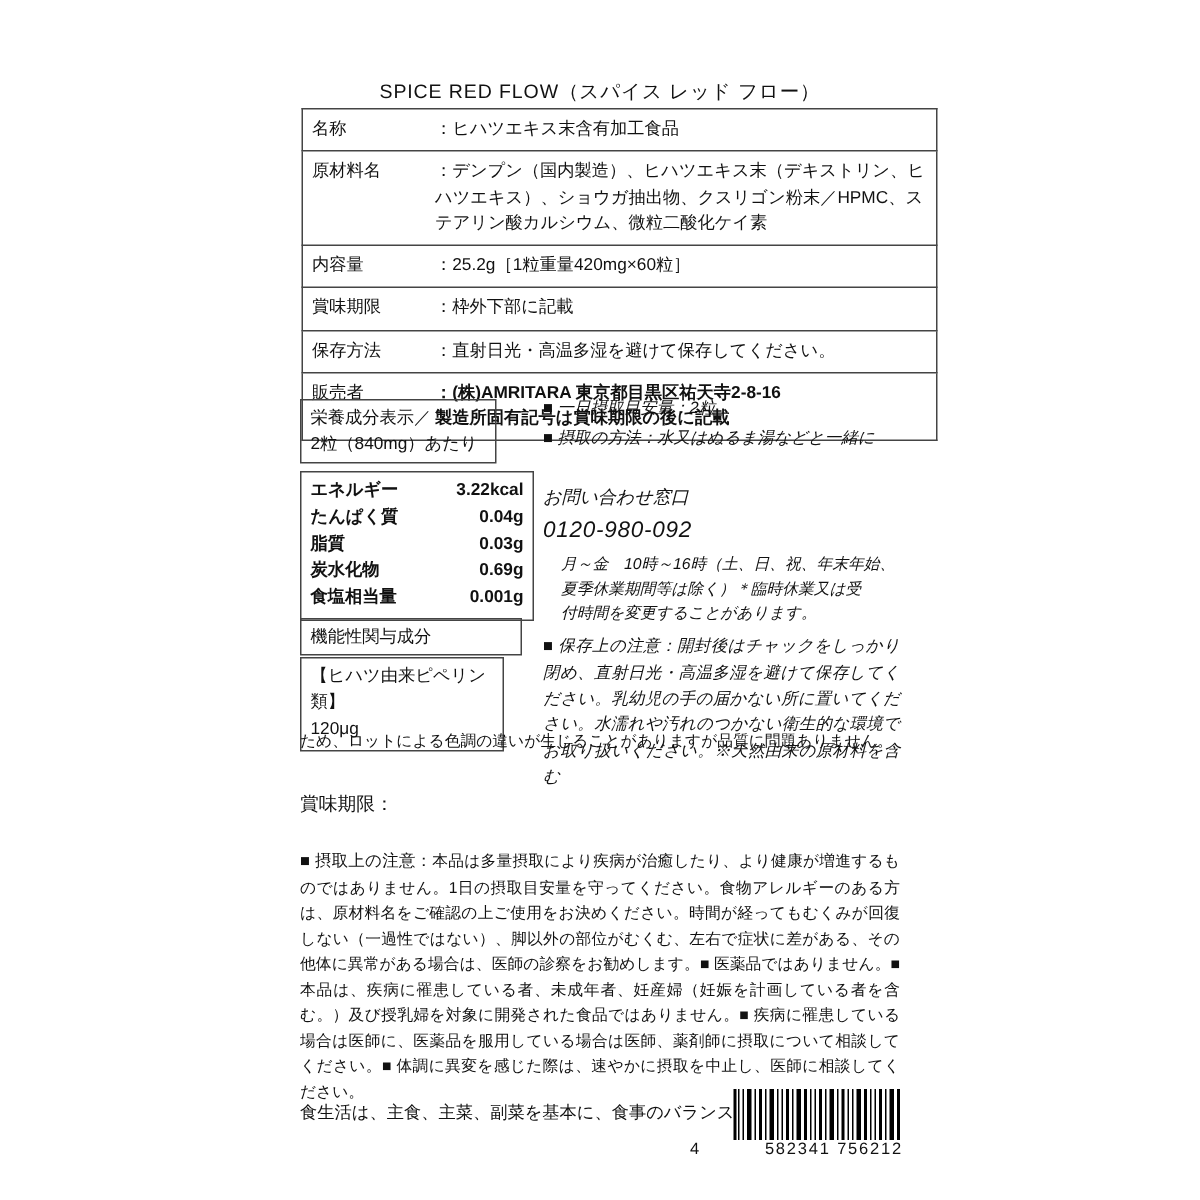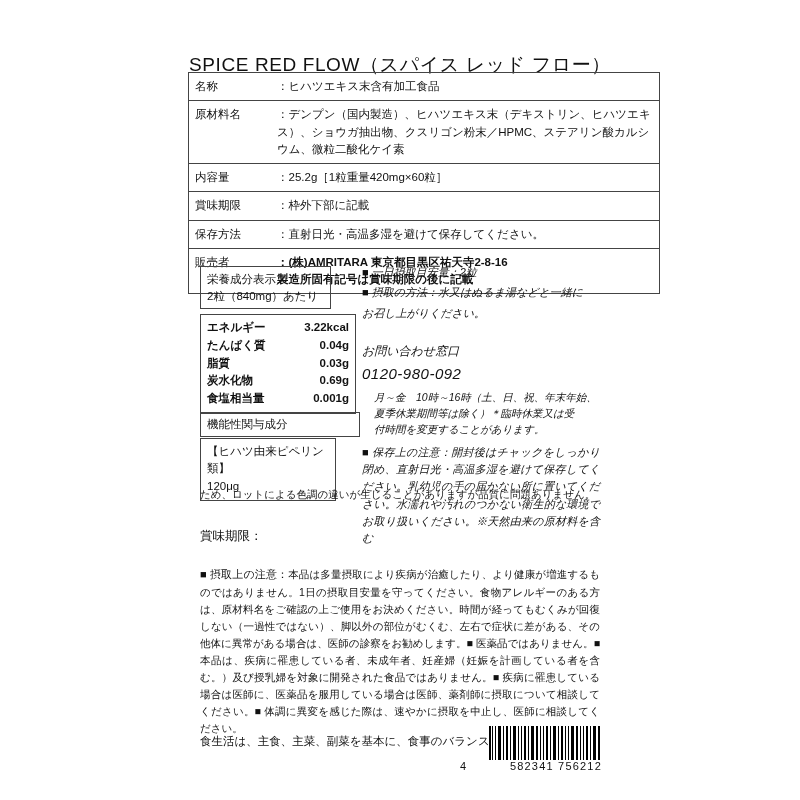--- a/index.html
+++ b/index.html
@@ -21,31 +21,31 @@
     box-sizing: border-box;
   }
 
   
   .title {
     position: absolute;
     left: 0;
     top: 52px;
     width: 800px;
     text-align: center;
-    font-size: 19px;
+    font-size: 13px;
     letter-spacing: 0.6px;
     color: #111;
   }
 
   
   .spec-table {
     position: absolute;
-    left: 188px;
+    left: 201px;
     top: 72px;
-    width: 472px;
+    width: 424px;
     border-collapse: collapse;
     font-size: 11.5px;
     line-height: 1.5;
   }
   .spec-table td {
     border: 1px solid #444;
     padding: 5px 4px 5px 6px;
     vertical-align: top;
   }
   .spec-table td.k {
@@ -88,21 +88,21 @@
     justify-content: space-between;
   }
   .nrow .nv {
     text-align: center;
     white-space: nowrap;
   }
   .func-head {
     position: absolute;
     left: 200px;
     top: 412px;
-    width: 160px;
+    width: 148px;
     box-sizing: border-box;
     border: 1px solid #444;
     font-size: 11.5px;
     padding: 4px 6px;
   }
   .func-body {
     position: absolute;
     left: 200px;
     top: 438px;
     width: 136px;
@@ -285,21 +285,20 @@
   <div class="func-head">機能性関与成分</div>
   <div class="func-body">
     <div>【ヒハツ由来ピペリン類】</div>
     <div>120μg</div>
   </div>
   <div class="func-note">ため、ロットによる色調の違いが生じることがありますが品質に問題ありません。</div>
 
   <div class="right-col">
     <p>■ 一日摂取目安量：2粒</p>
     <p>■ 摂取の方法：水又はぬるま湯などと一緒に</p>
-    <p>お召し上がりください。</p>
     <div class="phone-label">お問い合わせ窓口</div>
     <div class="phone-line">
       <span class="phone-num">0120-980-092</span>
     </div>
     <div class="hours">
       <div>月～金　10時～16時（土、日、祝、年末年始、</div>
       <div>夏季休業期間等は除く）＊臨時休業又は受</div>
       <div>付時間を変更することがあります。</div>
     </div>
     <p style="margin-top:6px; text-align: justify;">■ 保存上の注意：開封後はチャックをしっかり閉め、直射日光・高温多湿を避けて保存してください。乳幼児の手の届かない所に置いてください。水濡れや汚れのつかない衛生的な環境でお取り扱いください。※天然由来の原材料を含む</p>

